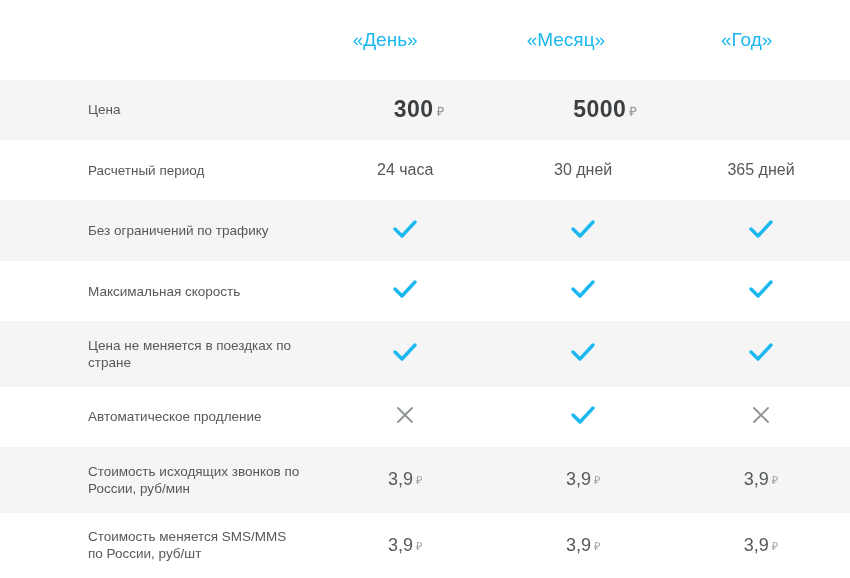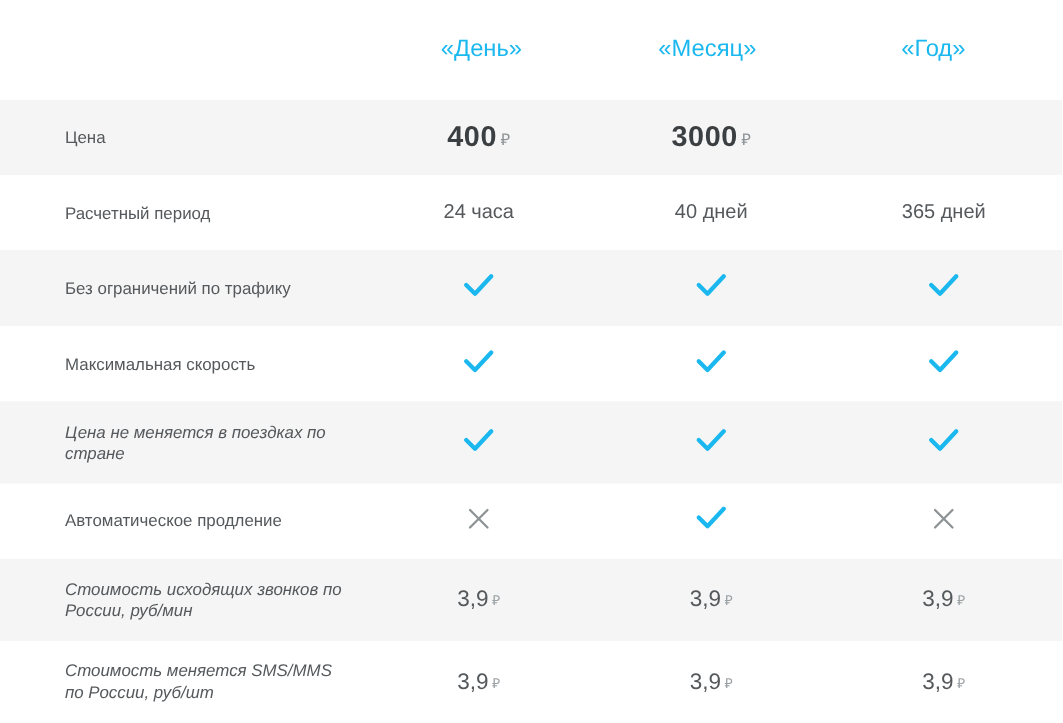--- a/index.html
+++ b/index.html
@@ -37,20 +37,21 @@
     background: #f5f5f5;
   }
   .cell-label {
     width: 290px;
     box-sizing: border-box;
     padding-left: 52px;
     padding-right: 12px;
     font-size: 13.5px;
     color: #55595c;
     line-height: 17px;
+    margin-left: 36px;
   }
   .cell-val {
     width: 186px;
     box-sizing: border-box;
     text-align: center;
     font-size: 15px;
     color: #55595c;
   }
   .col-head {
     width: 186px;
@@ -94,51 +95,51 @@
     line-height: 1;
   }
   .check svg { display: block; margin: 0 auto; }
   .cross {
     display: inline-block;
     line-height: 1;
   }
   .cross svg { display: block; margin: 0 auto; }
   .r-h61 { height: 61px; }
   .r-h66 { height: 66px; }
-  .two-line { line-height: 17px; font-style: italic; }
+  .two-line { line-height: 17px; }
 </style>
 </head>
 <body>
 
 <div class="tariff-table">
 
   <div class="header-row">
     <div class="col-head spacer"></div>
     <div class="col-head">«День»</div>
     <div class="col-head">«Месяц»</div>
     <div class="col-head">«Год»</div>
   </div>
 
   <div class="row shaded r-h61">
     <div class="cell-label">Цена</div>
     <div class="cell-val">
-      <span class="price-num">400</span><span class="rub">₽</span>
-    </div>
-    <div class="cell-val">
-      <span class="price-num">3000</span><span class="rub">₽</span>
+      <span class="price-num">300</span><span class="rub">₽</span>
+    </div>
+    <div class="cell-val">
+      <span class="price-num">5000</span><span class="rub">₽</span>
     </div>
   </div>
 
   <div class="row r-h61">
     <div class="cell-label">Расчетный период</div>
     <div class="cell-val">
       <span class="period-text">24 часа</span>
     </div>
     <div class="cell-val">
-      <span class="period-text">40 дней</span>
+      <span class="period-text">30 дней</span>
     </div>
     <div class="cell-val">
       <span class="period-text">365 дней</span>
     </div>
   </div>
 
   <div class="row shaded r-h61">
     <div class="cell-label">Без ограничений по трафику</div>
     <div class="cell-val">
       <span class="check">

